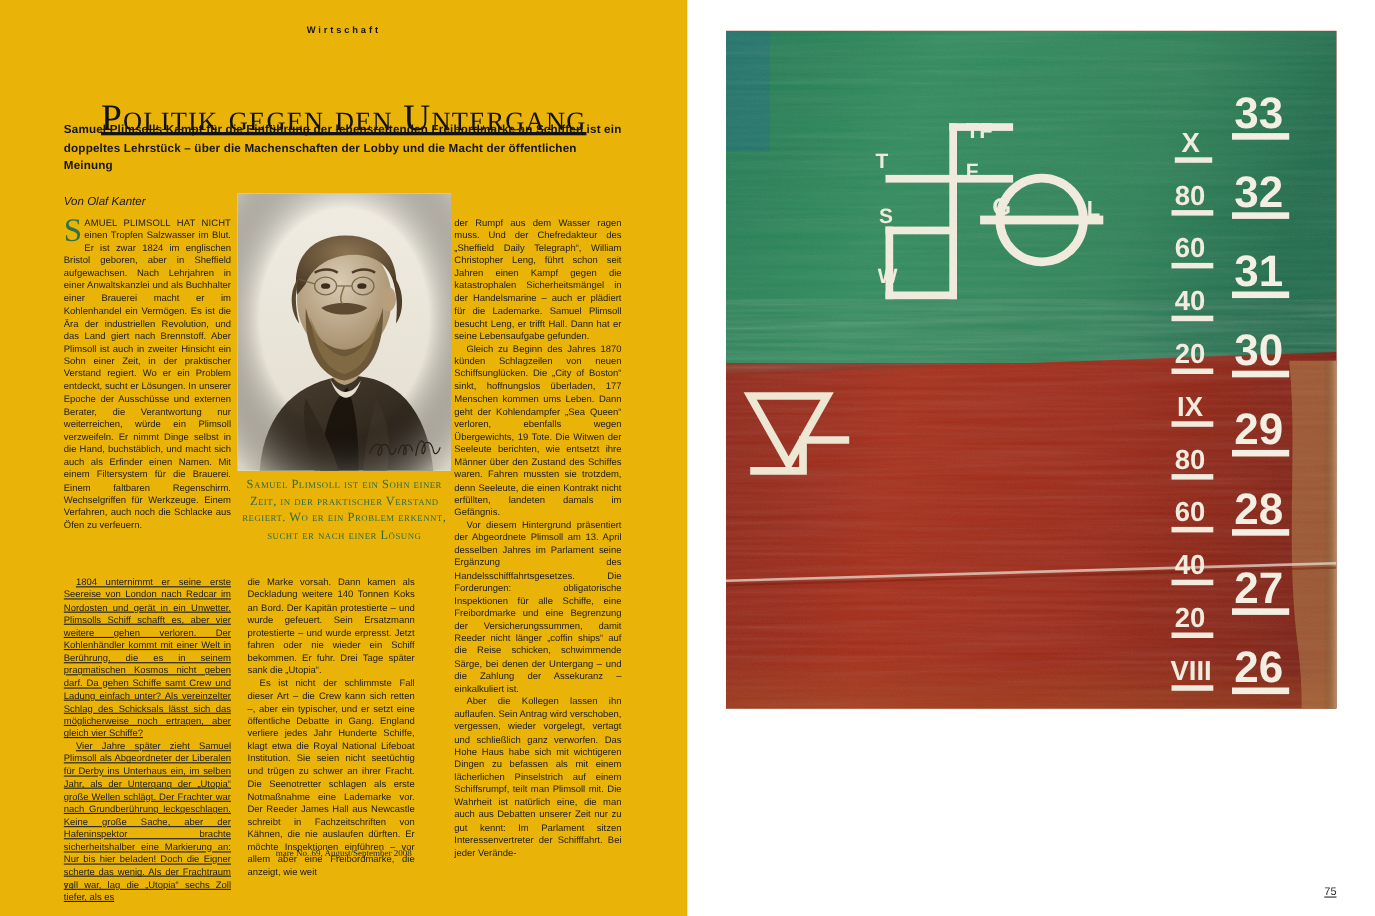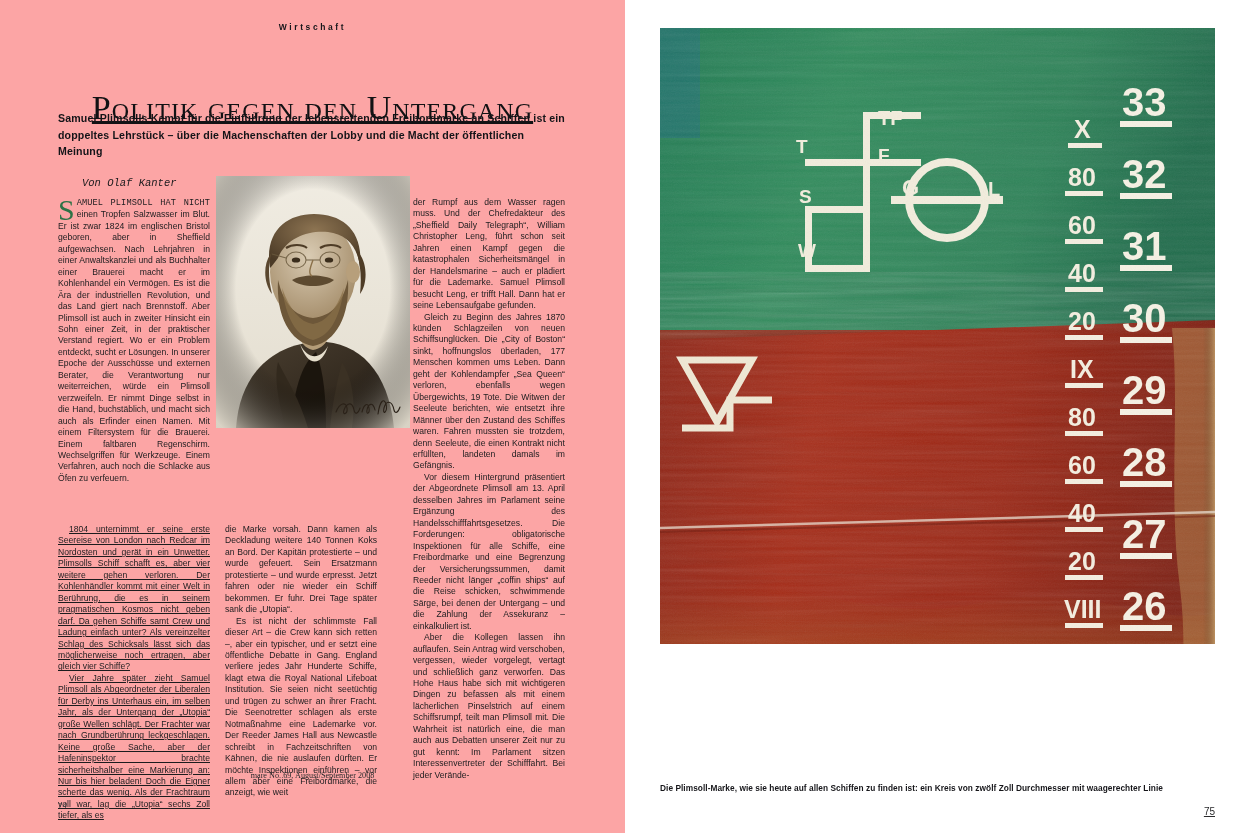--- a/index.html
+++ b/index.html
@@ -12,21 +12,21 @@
     position:relative;
   }
   .spread{position:absolute;inset:0;display:flex;}
 
   
   .page-left{
     position:relative;
     width:625px;height:833px;
     box-sizing:border-box;
     padding:0;
-    background:#fca5a5;
+    background:#eab308;
   }
   .rubric{
     position:absolute;top:22px;left:0;width:625px;
     text-align:center;
     font-family:"Liberation Sans", sans-serif;
     font-size:8.5px;font-weight:700;letter-spacing:2.6px;
     color:#16161a;
   }
   .headline{
     position:absolute;top:66px;left:40px;width:545px;
@@ -41,22 +41,22 @@
   }
   .standfirst{
     position:absolute;top:110px;left:58px;width:510px;
     text-align:left;
     font-family:"Liberation Sans", sans-serif;
     font-size:10.6px;font-weight:700;line-height:16.5px;
     color:#141418;letter-spacing:.15px;
   }
   .byline{
     position:absolute;top:177px;left:58px;
-    font-family:Liberation Mono, monospace;
-    font-style:italic;font-size:10.5px;color:#1a1a1c;margin-left:24px;
+    font-family:Liberation Sans, sans-serif;
+    font-style:italic;font-size:10.5px;color:#1a1a1c;
   }
 
   
   .col{
     position:absolute;
     font-family:"Liberation Sans", sans-serif;
     font-size:8.6px;
     line-height:11.45px;
     color:#1c1c1e;
     text-align:justify;
@@ -73,21 +73,21 @@
 
   .dropcap{
     float:left;
     font-family:"Liberation Serif", serif;
     font-size:30px;
     line-height:24px;
     color:#2f7246;
     margin:1px 2px -2px 0;
     font-weight:400;
   }
-  .lead-caps{font-variant:small-caps;letter-spacing:.1px;font-family:Liberation Mono, monospace;}
+  .lead-caps{font-variant:small-caps;letter-spacing:.1px;}
 
   
   .portrait-box{
     position:absolute;left:216px;top:176px;width:194px;height:252px;
     overflow:hidden;
     background:#ece7dc;
   }
   .portrait-svg{display:block;width:194px;height:252px;}
   .portrait-caption{
     position:absolute;left:216px;top:434px;width:194px;
@@ -238,20 +238,21 @@
         <rect width="194" height="252" fill="url(#vign)"></rect>
 
         <g transform="translate(120,222)" stroke="#2a2118" stroke-width="1.1" fill="none" stroke-linecap="round">
           <path d="M0 14 C4 4 10 4 11 10 C12 16 6 18 8 12 C10 6 16 2 18 12 C19 17 22 16 24 10"></path>
           <path d="M26 14 C28 6 32 4 33 10 C34 16 30 17 31 12 C32 6 37 3 39 12"></path>
           <path d="M42 16 C44 2 48 0 50 6 C52 14 46 18 48 10 C50 2 56 2 58 12 C59 16 62 15 64 9"></path>
         </g>
       </svg>
     </div>
 
+    <div class="portrait-caption">Samuel Plimsoll ist ein Sohn einer Zeit, in der praktischer Verstand regiert. Wo er ein Problem erkennt, sucht er nach einer Lösung</div>
 
     <div class="folio-left">74</div>
     <div class="issue-line">mare No. 69, August/September 2008</div>
   </div>
 
   <div class="page-right">
 
     <div class="photo">
       <svg width="555" height="746" viewBox="0 0 555 746" xmlns="http://www.w3.org/2000/svg">
         <defs>
@@ -446,17 +447,16 @@
           <g>
             <text x="462" y="724" font-size="40">24</text>
               <rect x="460" y="729" width="52" height="6"></rect>
           </g>
         </g>
 
         <rect x="0" y="0" width="555" height="746" filter="url(#grain)" opacity=".35"></rect>
       </svg>
     </div>
 
-    <div class="photo-caption">Die Plimsoll-Marke, wie sie heute auf allen Schiffen zu finden ist: ein Kreis von zwölf Zoll Durchmesser mit waagerechter Linie</div>
     <div class="folio-right">75</div>
   </div>
 
 </div>
 
 </body></html>

